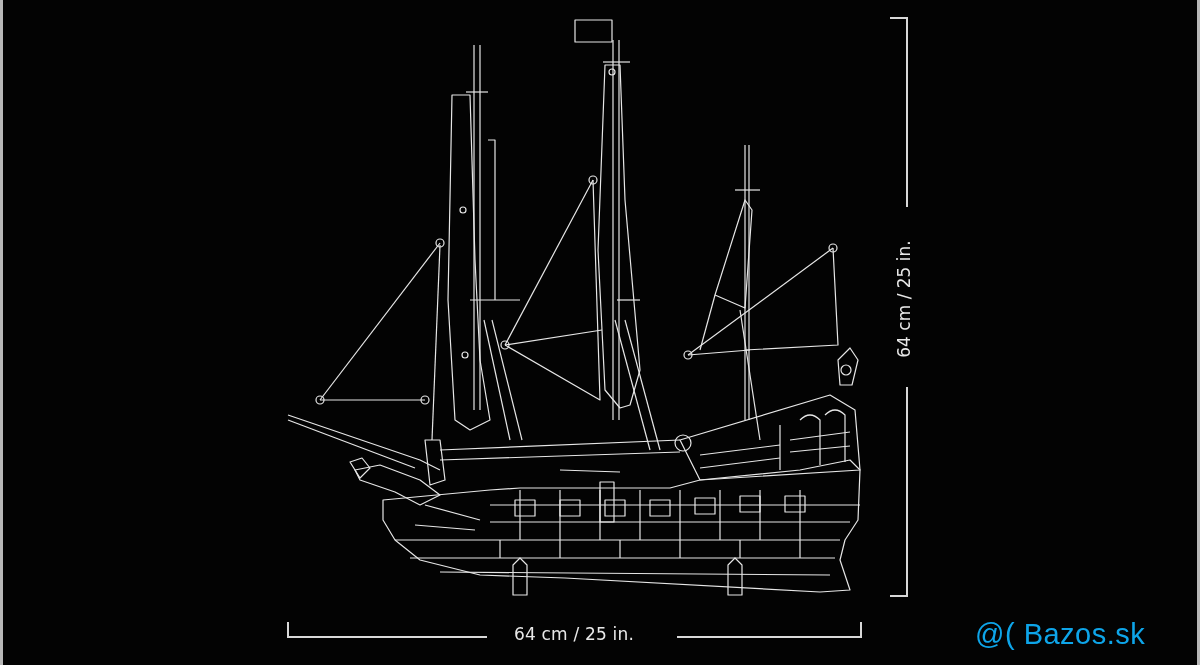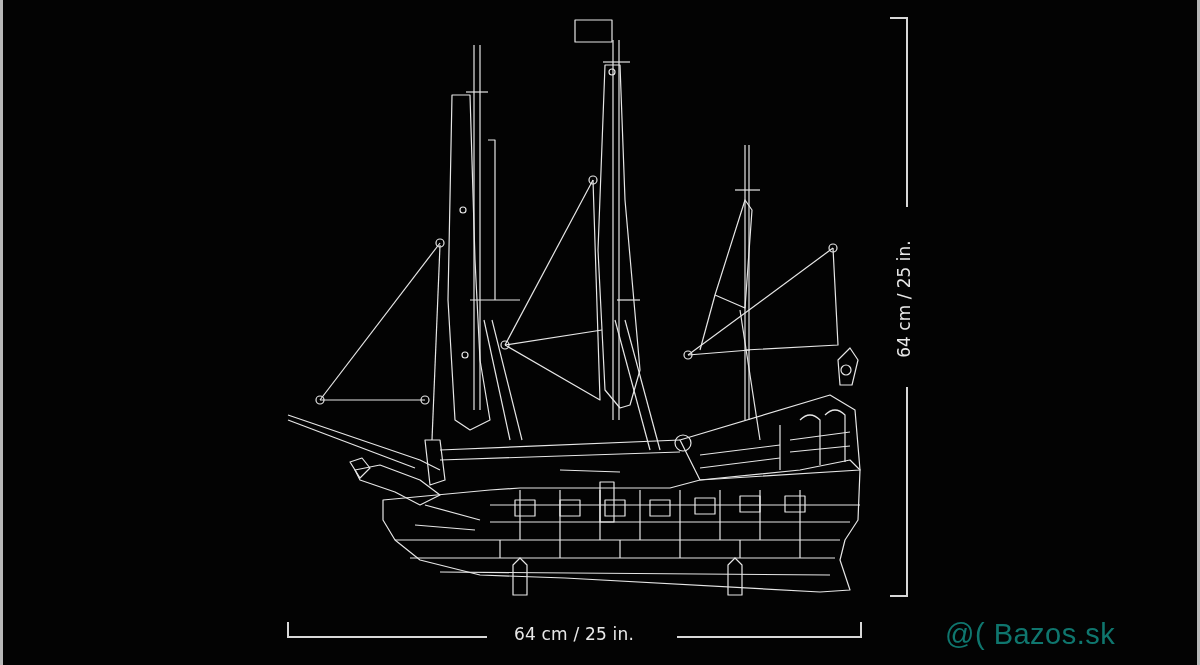--- a/index.html
+++ b/index.html
@@ -13,21 +13,21 @@
   .dim-h .line-r { position: absolute; right: 0; top: 14px; width: 185px; height: 2px; background: #d8d8d8; }
   .dim-h .tick-l { position: absolute; left: 0; top: 0; width: 2px; height: 16px; background: #d8d8d8; }
   .dim-h .tick-r { position: absolute; right: 0; top: 0; width: 2px; height: 16px; background: #d8d8d8; }
   .dim-h .label { position: absolute; left: 207px; top: 2px; width: 160px; text-align: center; color: #e8e8e8; font-size: 17px; letter-spacing: 0.2px; }
   .dim-v { position: absolute; left: 886px; top: 17px; width: 22px; height: 580px; }
   .dim-v .line-t { position: absolute; right: 0; top: 0; width: 2px; height: 190px; background: #d8d8d8; }
   .dim-v .line-b { position: absolute; right: 0; bottom: 0; width: 2px; height: 210px; background: #d8d8d8; }
   .dim-v .tick-t { position: absolute; right: 0; top: 0; width: 18px; height: 2px; background: #d8d8d8; }
   .dim-v .tick-b { position: absolute; right: 0; bottom: 0; width: 18px; height: 2px; background: #d8d8d8; }
   .dim-v .label { position: absolute; left: -62px; top: 272px; width: 160px; text-align: center; color: #e8e8e8; font-size: 17px; transform: rotate(-90deg); transform-origin: 50% 50%; white-space: nowrap; }
-  .watermark { position: absolute; left: 945px; top: 618px; color: #0f766e; font-family: "Liberation Sans", sans-serif; font-size: 29px; letter-spacing: 0.5px; }
+  .watermark { position: absolute; left: 975px; top: 618px; color: #0ea5e9; font-family: "Liberation Sans", sans-serif; font-size: 29px; letter-spacing: 0.5px; }
 </style>
 </head>
 <body>
 
 <div class="frame"></div>
 <div class="edge-left"></div>
 <div class="edge-right"></div>
 
 <svg class="ship" width="1200" height="665" viewBox="0 0 1200 665" fill="none" stroke="#e6e6e6" stroke-width="1.2" stroke-linejoin="round">
 

